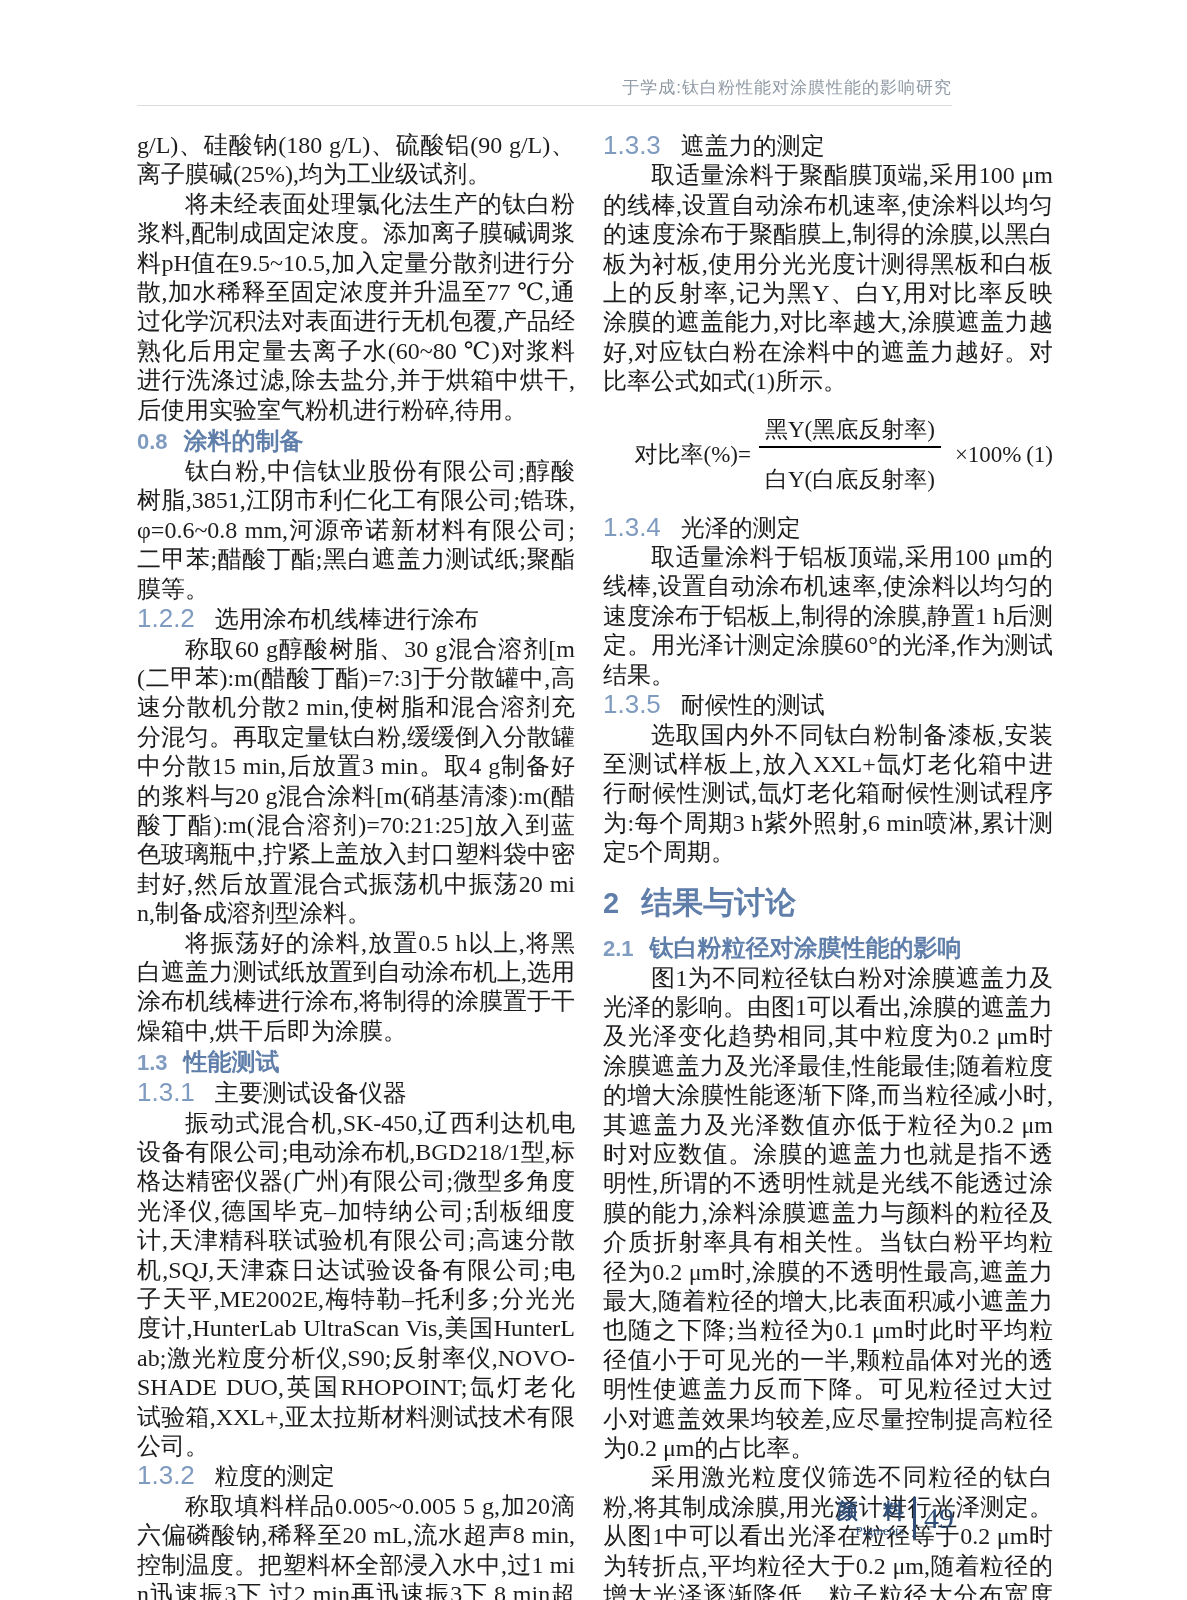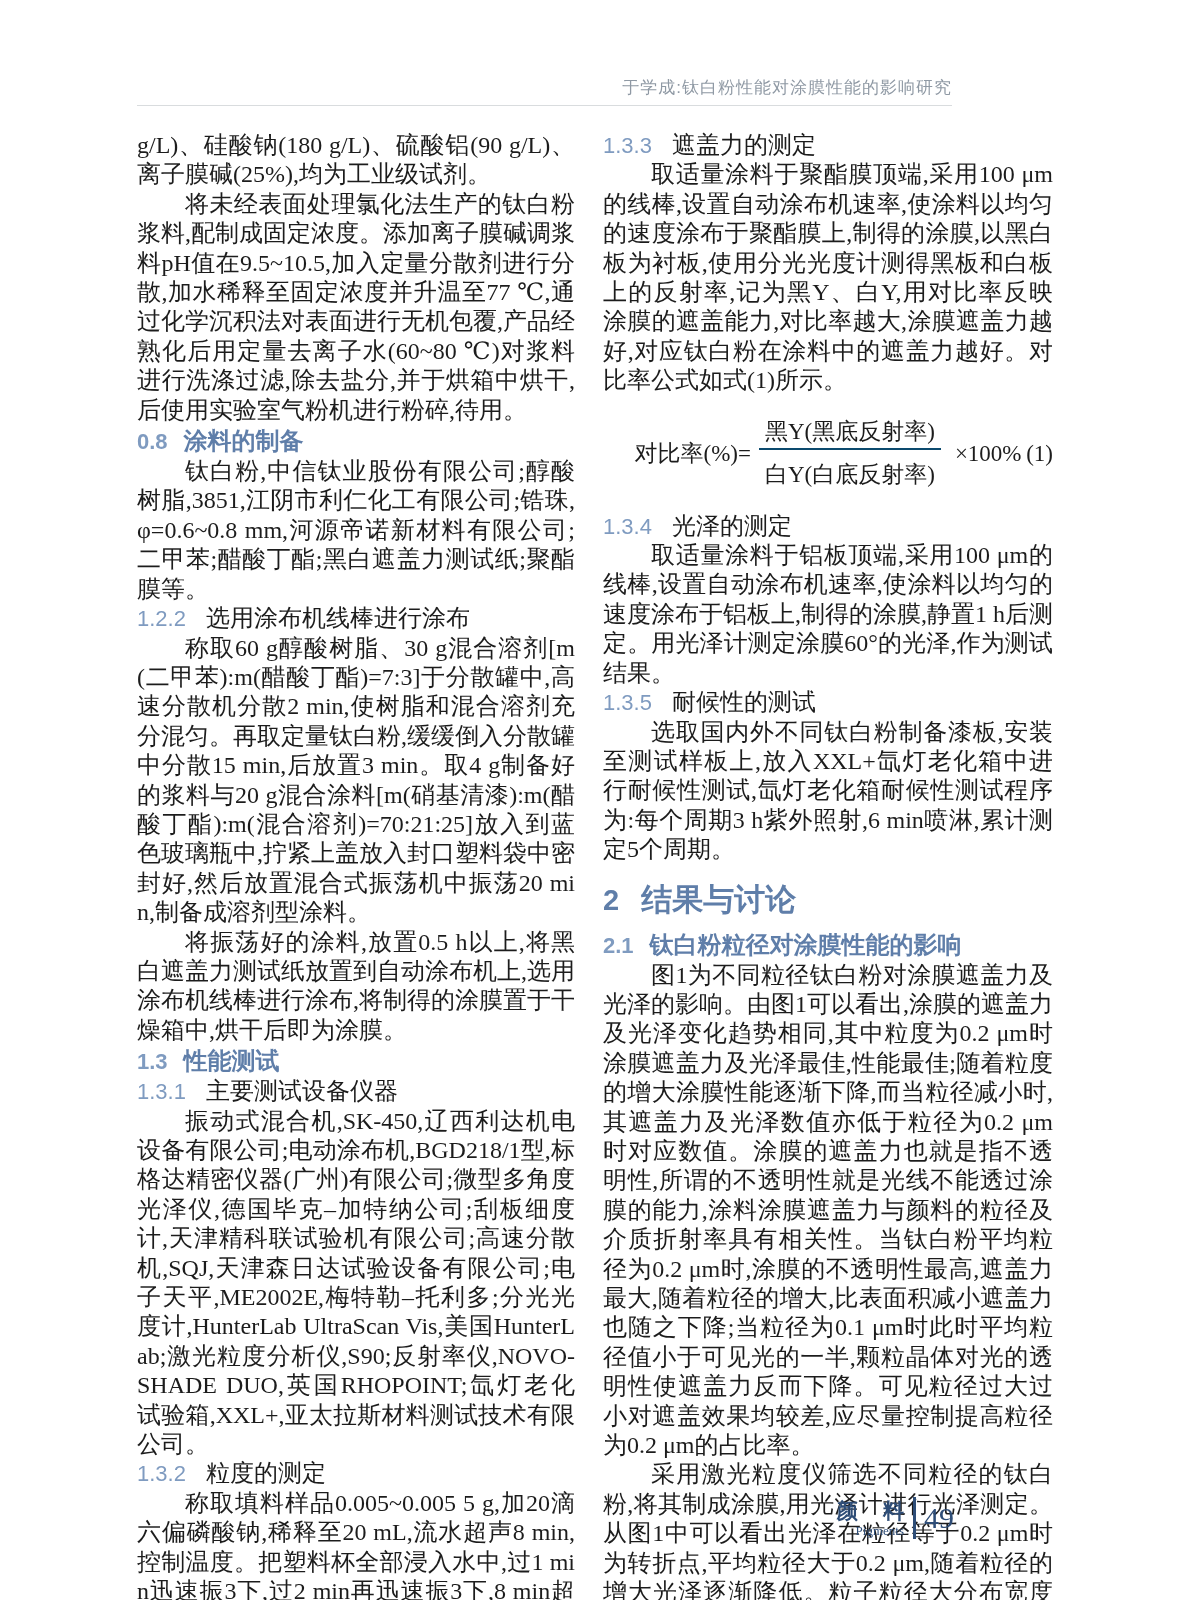--- a/index.html
+++ b/index.html
@@ -39,21 +39,21 @@
   p.para{
     margin:0;text-indent:2em;
     word-break:break-all;overflow-wrap:anywhere;
   }
   p.para.cont{text-indent:0;}
   .heading{margin:0;white-space:nowrap;}
   .heading .sec-num{
     font-family:"Liberation Sans","DejaVu Sans",sans-serif;
     color:var(--secnum-blue);
   }
-  .heading.h3 .sec-num{font-size:22px;}
+  .heading.h3 .sec-num{font-size:26px;}
   .heading.h3 .sec-title{margin-left:20px;color:var(--ink);}
   .heading.h2{
     font-family:"Liberation Sans","DejaVu Sans",sans-serif;
     font-weight:bold;line-height:31px;
   }
   .heading.h2 .sec-num{font-size:22px;font-weight:bold;}
   .heading.h2 .sec-title{margin-left:16px;color:var(--heading-blue);font-size:24px;}
   .heading.h1{
     font-family:"Liberation Sans","DejaVu Sans",sans-serif;
     font-weight:bold;
@@ -61,22 +61,22 @@
   }
   .heading.h1 .sec-num{font-size:29px;font-weight:bold;color:var(--heading-blue);}
   .heading.h1 .sec-title{margin-left:22px;color:var(--heading-blue);font-size:31px;}
   .formula{
     display:flex;align-items:center;justify-content:center;
     position:relative;margin:12px 0;height:92px;
     font-size:23px;line-height:26px;text-align:center;
   }
   .formula .f-lhs{white-space:nowrap;}
   .frac{display:inline-block;vertical-align:middle;margin:0 8px;}
-  .frac .fr-num{display:block;padding:0 6px 3px 6px;border-bottom:2px solid #0c4a6e;white-space:nowrap;}
-  .frac .fr-den{display:block;padding:12px 6px 0 6px;white-space:nowrap;}
+  .frac .fr-num{display:block;padding:0 6px 3px 6px;border-bottom:2px solid #000000;white-space:nowrap;}
+  .frac .fr-den{display:block;padding:19px 6px 0 6px;white-space:nowrap;}
   .formula .f-mult{white-space:nowrap;margin-left:6px;}
   .formula .f-eqnum{position:absolute;right:0;top:50%;transform:translateY(-50%);}
   .footer{
     position:absolute;top:1497px;right:132px;
     display:flex;align-items:center;
   }
   .journal{display:flex;flex-direction:column;align-items:flex-end;margin-right:9px;}
   .journal-cn{
     font-weight:bold;color:var(--footer-navy);
     font-size:21px;letter-spacing:10px;margin-right:-10px;line-height:24px;

